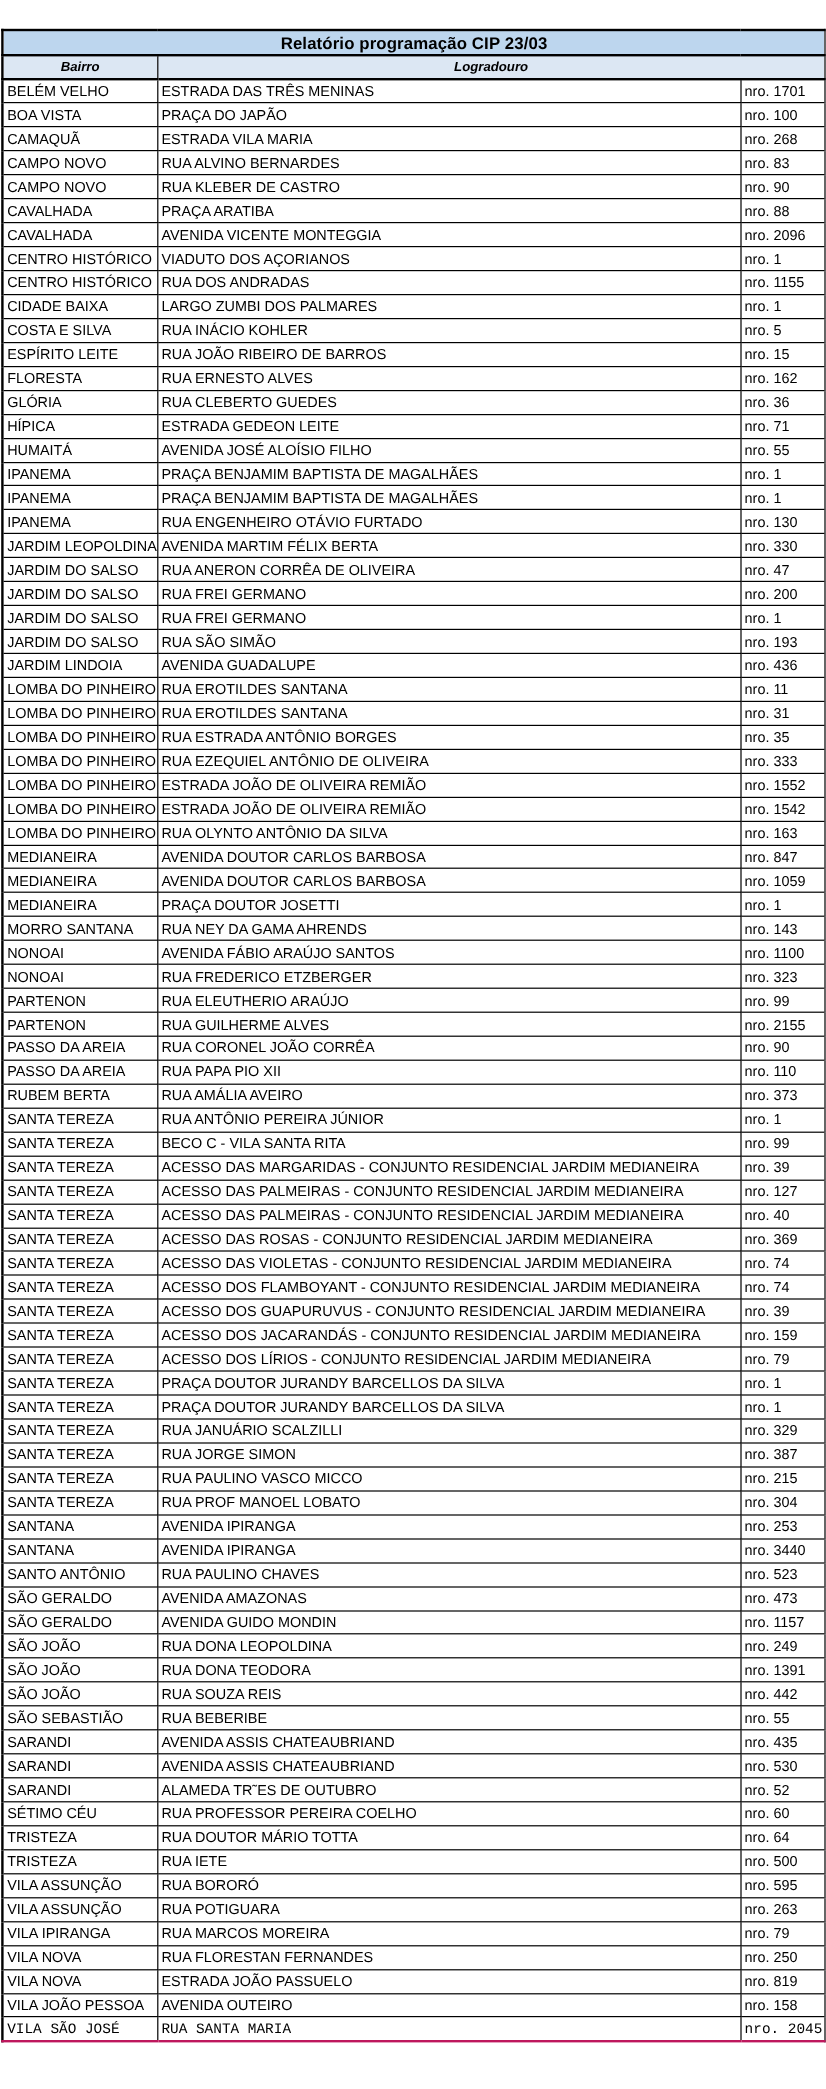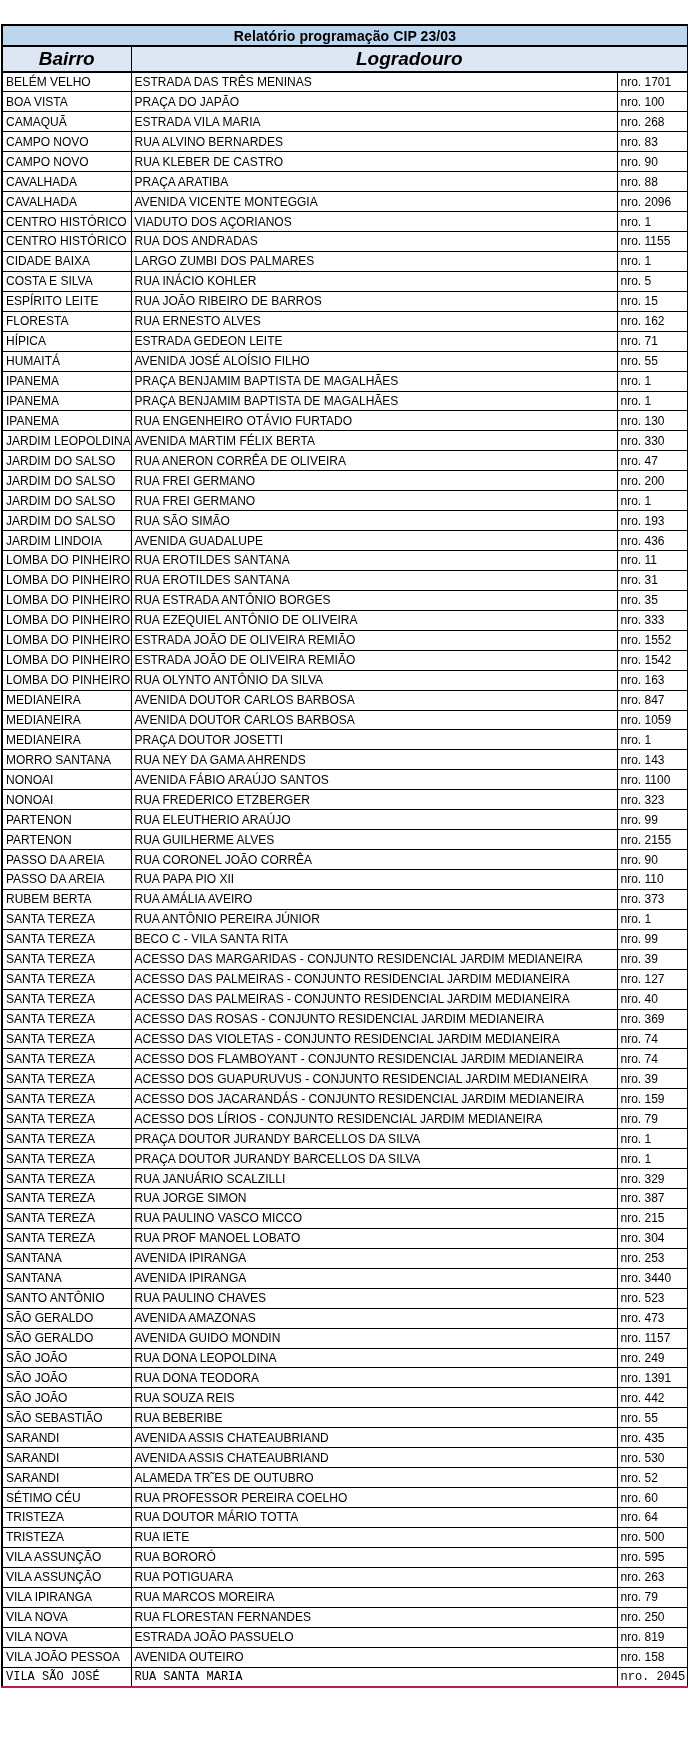--- a/index.html
+++ b/index.html
@@ -35,21 +35,21 @@
     font-size: 14px;
     font-weight: bold;
     text-align: center;
     vertical-align: middle;
     border: 2px solid #000000;
     letter-spacing: .1px;
   }
   tr.colhead th {
     height: 20px;
     background: #DCE7F3;
-    font-size: 19px;
+    font-size: 11px;
     font-weight: bold;
     font-style: italic;
     text-align: center;
     vertical-align: middle;
     border-top: 2px solid #000000;
     border-bottom: 2px solid #000000;
   }
   tr.colhead th:first-child { border-left: 2px solid #000000; }
   tr.colhead th:last-child  { border-right: 2px solid #000000; }
 
@@ -155,20 +155,25 @@
     <td>RUA JOÃO RIBEIRO DE BARROS</td>
     <td>nro. 15</td>
   </tr>
 
   <tr>
     <td>FLORESTA</td>
     <td>RUA ERNESTO ALVES</td>
     <td>nro. 162</td>
   </tr>
 
+  <tr>
+    <td>GLÓRIA</td>
+    <td>RUA CLEBERTO GUEDES</td>
+    <td>nro. 36</td>
+  </tr>
 
   <tr>
     <td>HÍPICA</td>
     <td>ESTRADA GEDEON LEITE</td>
     <td>nro. 71</td>
   </tr>
 
   <tr>
     <td>HUMAITÁ</td>
     <td>AVENIDA JOSÉ ALOÍSIO FILHO</td>

